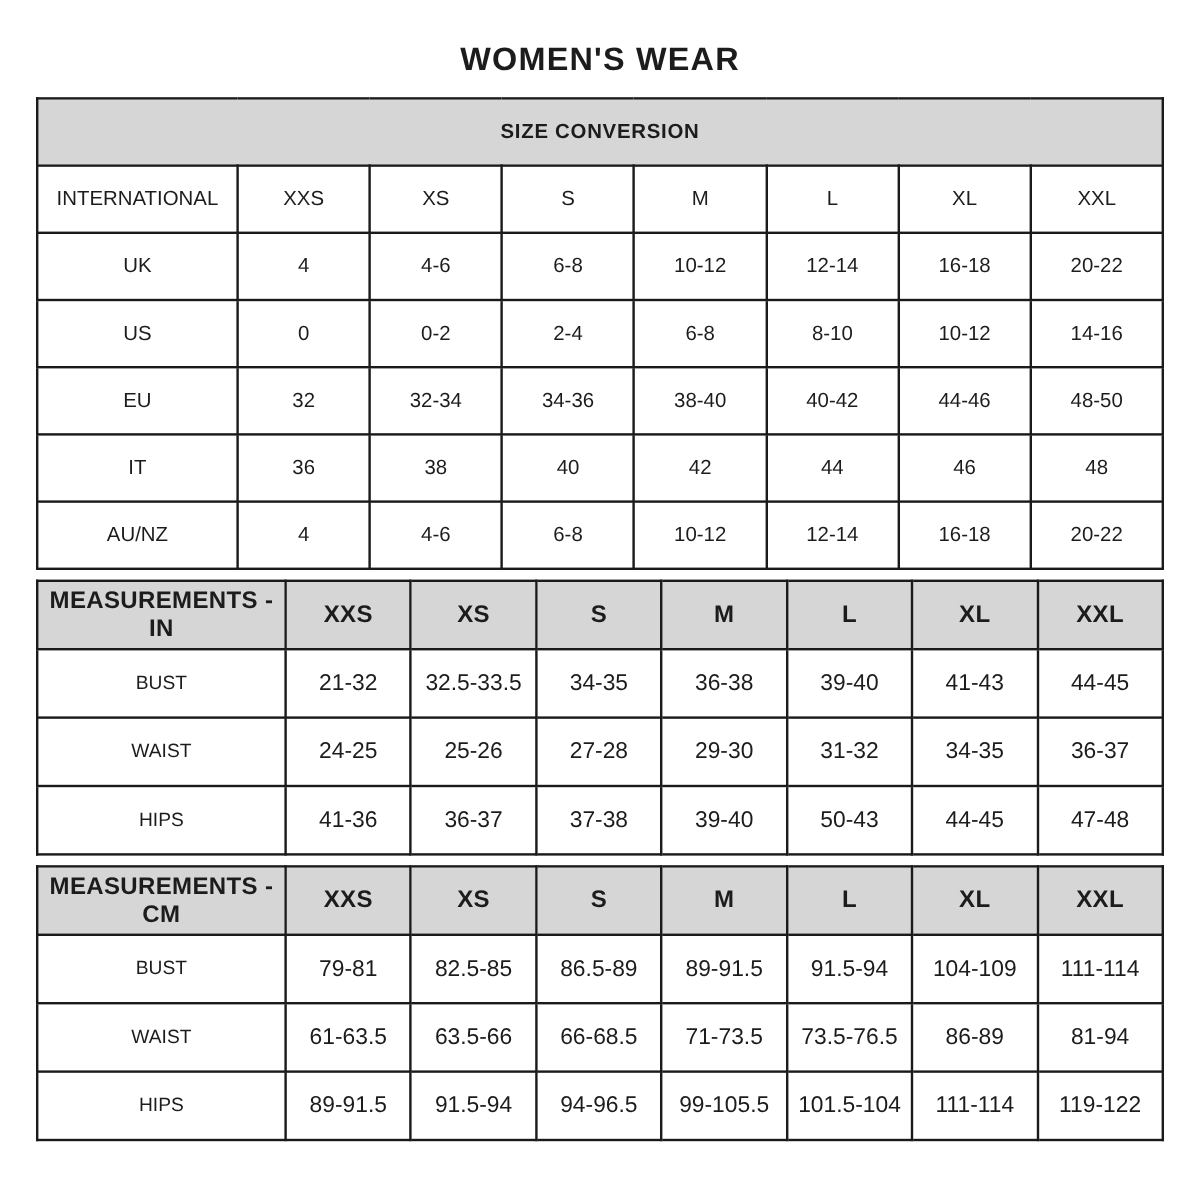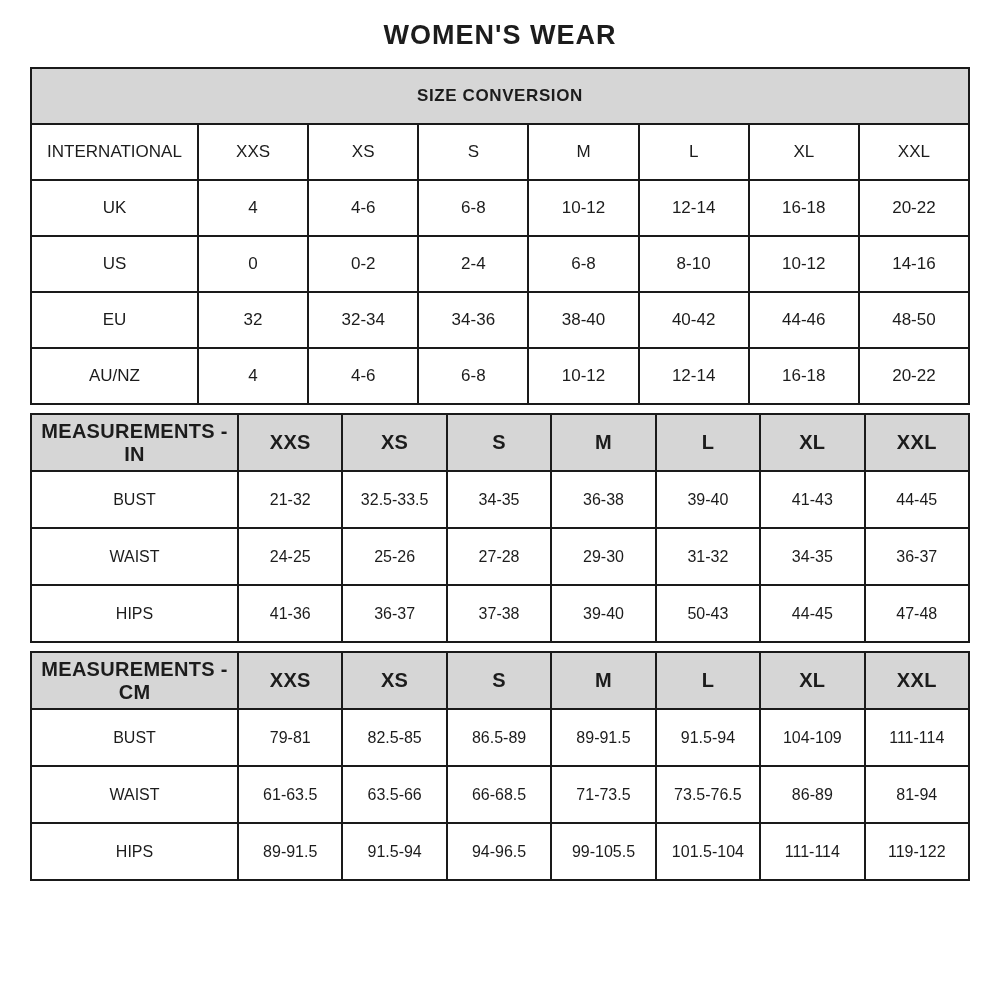--- a/index.html
+++ b/index.html
@@ -9,21 +9,21 @@
     --bg:#ffffff;
   }
   *{ box-sizing:border-box; }
   html,body{ margin:0; padding:0; }
   body{
     width:1000px; height:1000px;
     background:var(--bg);
     color:var(--text);
     font-family:"Liberation Sans", sans-serif;
   }
-  .page{ padding:12px 30px 0 30px; }
+  .page{ padding:26px 30px 0 30px; }
   h1.page-title{
     margin:8px 0 16px 0;
     text-align:center;
     font-size:27px;
     font-weight:700;
     letter-spacing:1px;
   }
   table{
     width:940px;
     border-collapse:collapse;
@@ -52,21 +52,21 @@
   
   .measure th{
     background:var(--header-bg);
     height:57px;
     font-size:20px;
     font-weight:700;
     letter-spacing:0.3px;
   }
   .measure td{
     height:57px;
-    font-size:16px;
+    font-size:19px;
   }
   .measure td[data-name="row-label-cell"]{
     font-size:16px;
   }
 </style>
 </head>
 <body>
 
 <div class="page" data-name="size-chart-page">
 
@@ -121,20 +121,30 @@
         </tr>
         <tr data-name="table-row">
           <td data-name="row-label-cell">EU</td>
           <td data-name="value-cell">32</td>
           <td data-name="value-cell">32-34</td>
           <td data-name="value-cell">34-36</td>
           <td data-name="value-cell">38-40</td>
           <td data-name="value-cell">40-42</td>
           <td data-name="value-cell">44-46</td>
           <td data-name="value-cell">48-50</td>
+        </tr>
+        <tr data-name="table-row">
+          <td data-name="row-label-cell">IT</td>
+          <td data-name="value-cell">36</td>
+          <td data-name="value-cell">38</td>
+          <td data-name="value-cell">40</td>
+          <td data-name="value-cell">42</td>
+          <td data-name="value-cell">44</td>
+          <td data-name="value-cell">46</td>
+          <td data-name="value-cell">48</td>
         </tr>
         <tr data-name="table-row">
           <td data-name="row-label-cell">AU/NZ</td>
           <td data-name="value-cell">4</td>
           <td data-name="value-cell">4-6</td>
           <td data-name="value-cell">6-8</td>
           <td data-name="value-cell">10-12</td>
           <td data-name="value-cell">12-14</td>
           <td data-name="value-cell">16-18</td>
           <td data-name="value-cell">20-22</td>

